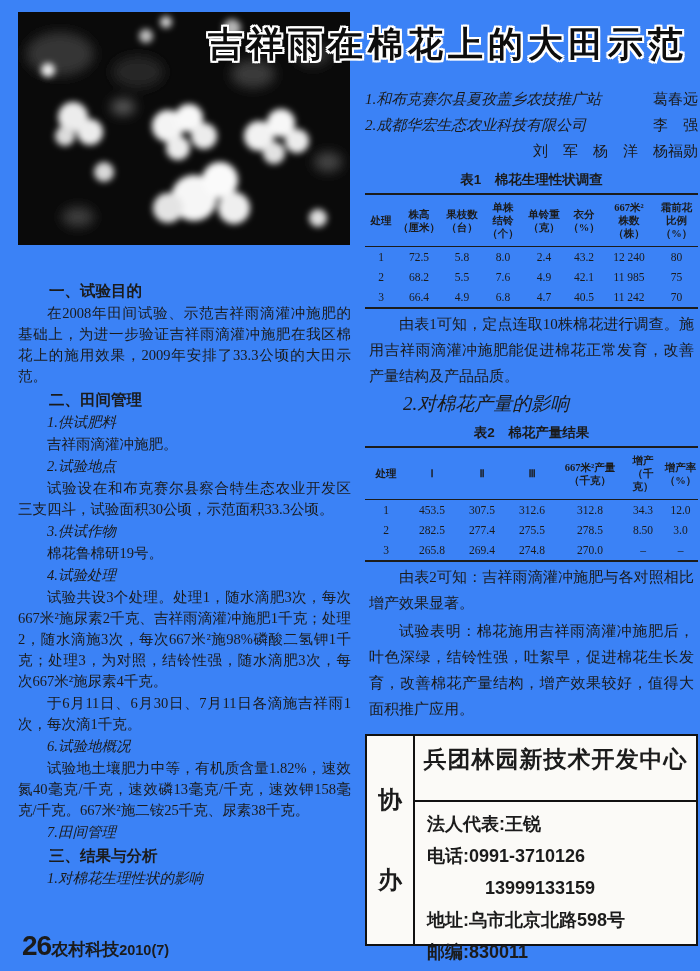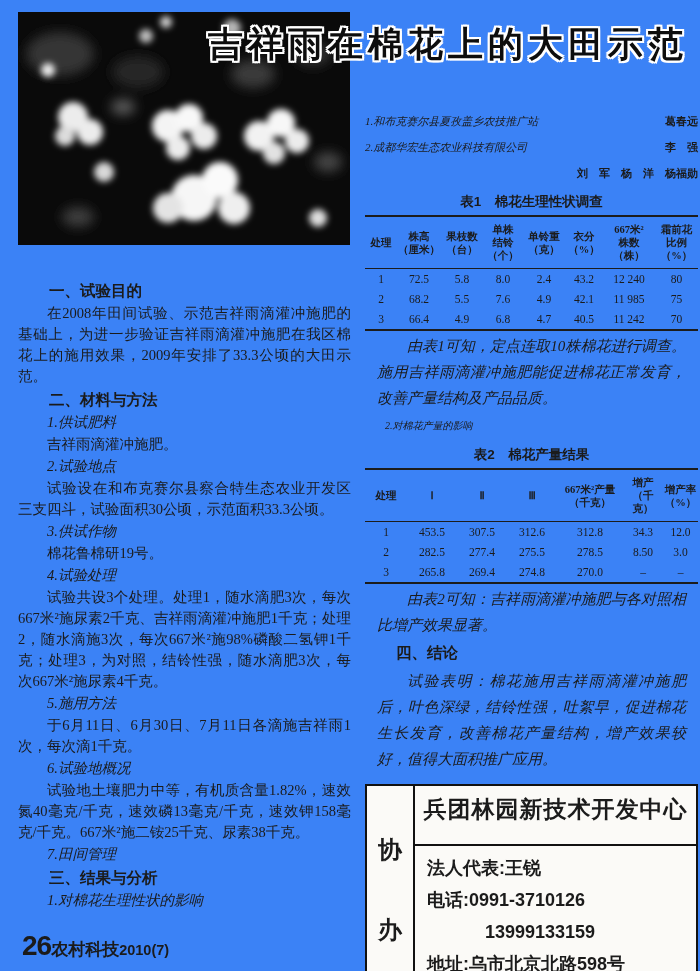--- a/index.html
+++ b/index.html
@@ -13,44 +13,44 @@
     font-family:"Liberation Sans",sans-serif;font-weight:bold;font-size:35px;letter-spacing:5px;color:#0d0d0d;
     text-shadow:-2px -2px 0 #fff,2px -2px 0 #fff,-2px 2px 0 #fff,2px 2px 0 #fff,
                  0 -2px 0 #fff,0 2px 0 #fff,-2px 0 0 #fff,2px 0 0 #fff;}
   
   .col-left{position:absolute;left:18px;top:251px;width:333px;margin-top:27px;}
   .col-right{position:absolute;left:365px;top:86px;width:333px;}
   .h-bold{font-family:"Liberation Sans",sans-serif;font-weight:bold;font-size:15.5px;
           line-height:21px;text-indent:2em;margin:2px 0;}
   .sub{font-style:italic;font-size:14.5px;line-height:21px;text-indent:2em;margin:1px 0;}
   .p{font-size:14.5px;line-height:21px;text-indent:2em;text-align:justify;margin:0 0 1px 0;}
-  .col-right .p{font-size:15px;line-height:26px;margin:2px 12px;font-style:italic;}
-  .col-right .sub{font-size:10px;line-height:26px;}
+  .col-right .p{font-size:15px;line-height:26px;margin:2px 4px;}
+  .col-right .sub{font-size:19px;line-height:26px;}
   .col-right .h-bold{line-height:26px;}
   
-  .authors{font-size:11px;line-height:26px;margin-top:22px;}
+  .authors{font-size:15px;line-height:26px;}
   .authors .a-line{display:flex;justify-content:space-between;font-style:italic;}
-  .authors .a-name{font-style:normal;font-weight:bold;white-space:pre;}
+  .authors .a-name{font-style:normal;font-weight:normal;white-space:pre;}
   .authors .a-line.names-only{justify-content:flex-end;}
   
   .tbl-caption{font-family:"Liberation Sans",sans-serif;font-weight:bold;font-size:13.5px;
                text-align:center;margin:7px 0 4px 0;}
   table.tbl{width:100%;border-collapse:collapse;table-layout:fixed;
             border-top:2px solid #1c1c1c;border-bottom:2px solid #1c1c1c;}
   table.tbl thead tr{border-bottom:1.5px solid #1c1c1c;}
   table.tbl th{font-weight:bold;font-size:10.5px;line-height:13px;white-space:pre-line;
                text-align:center;vertical-align:middle;padding:6px 0;}
   table.tbl td{font-size:11.5px;text-align:center;vertical-align:middle;padding:4px 0;}
   
   .ad-box{margin-top:12px;border:2px solid #111;height:208px;display:flex;background:#fbfaf7;}
   .ad-side{width:46px;border-right:2px solid #111;display:flex;flex-direction:column;
            justify-content:space-evenly;align-items:center;
            font-family:"Liberation Sans",sans-serif;font-weight:bold;font-size:24px;}
   .ad-main{flex:1;display:flex;flex-direction:column;}
-  .ad-title{border-bottom:2px solid #111;text-align:center;padding:8px 0 19px 0;
+  .ad-title{border-bottom:2px solid #111;text-align:center;padding:8px 0 25px 0;
             font-family:"Liberation Sans",sans-serif;font-weight:bold;font-size:23px;letter-spacing:1px;}
   .ad-lines{padding:6px 0 0 12px;font-family:"Liberation Sans",sans-serif;font-weight:bold;font-size:18px;}
   .ad-lines > div{line-height:32px;}
   .ad-lines > div:nth-child(3){padding-left:58px;}
   
   .footer{position:absolute;left:22px;top:930px;display:flex;align-items:baseline;
           font-family:"Liberation Sans",sans-serif;font-weight:bold;}
   .footer .pgnum{font-size:28px;font-weight:900;letter-spacing:-1px;}
   .footer .journal{font-size:17px;}
   .footer .issue{font-size:14.5px;}
@@ -106,30 +106,29 @@
         <circle cx="300" cy="206" r="9" fill="#dedede"></circle>
       </g>
     </svg>
   </div>
 
   <div class="headline">吉祥雨在棉花上的大田示范</div>
 
   <div class="col-left">
     <div class="h-bold">一、试验目的</div>
     <div class="p">在2008年田间试验、示范吉祥雨滴灌冲施肥的基础上，为进一步验证吉祥雨滴灌冲施肥在我区棉花上的施用效果，2009年安排了33.3公顷的大田示范。</div>
-    <div class="h-bold">二、材料与方法</div>
+    <div class="h-bold">二、田间管理</div>
     <div class="sub">1.供试肥料</div>
     <div class="p">吉祥雨滴灌冲施肥。</div>
     <div class="sub">2.试验地点</div>
     <div class="p">试验设在和布克赛尔县察合特生态农业开发区三支四斗，试验面积30公顷，示范面积33.3公顷。</div>
     <div class="sub">3.供试作物</div>
     <div class="p">棉花鲁棉研19号。</div>
     <div class="sub">4.试验处理</div>
     <div class="p">试验共设3个处理。处理1，随水滴肥3次，每次667米²施尿素2千克、吉祥雨滴灌冲施肥1千克；处理2，随水滴施3次，每次667米²施98%磷酸二氢钾1千克；处理3，为对照，结铃性强，随水滴肥3次，每次667米²施尿素4千克。</div>
-    <div class="sub">5.施用方法</div>
     <div class="p">于6月11日、6月30日、7月11日各滴施吉祥雨1次，每次滴1千克。</div>
     <div class="sub">6.试验地概况</div>
     <div class="p">试验地土壤肥力中等，有机质含量1.82%，速效氮40毫克/千克，速效磷13毫克/千克，速效钾158毫克/千克。667米²施二铵25千克、尿素38千克。</div>
     <div class="sub">7.田间管理</div>
     <div class="h-bold">三、结果与分析</div>
     <div class="sub">1.对棉花生理性状的影响</div>
   </div>
 
   <div class="col-right">
     <div class="authors">
@@ -267,21 +266,20 @@
           <td>269.4</td>
           <td>274.8</td>
           <td>270.0</td>
           <td>–</td>
           <td>–</td>
         </tr>
         </tbody>
     </table>
 
     <div class="p">由表2可知：吉祥雨滴灌冲施肥与各对照相比增产效果显著。</div>
-    <div class="h-bold">四、结论</div>
     <div class="p">试验表明：棉花施用吉祥雨滴灌冲施肥后，叶色深绿，结铃性强，吐絮早，促进棉花生长发育，改善棉花产量结构，增产效果较好，值得大面积推广应用。</div>
 
     <div class="ad-box">
       <div class="ad-side">
         <span>协</span>
         <span>办</span>
       </div>
       <div class="ad-main">
         <div class="ad-title">兵团林园新技术开发中心</div>
         <div class="ad-lines">

